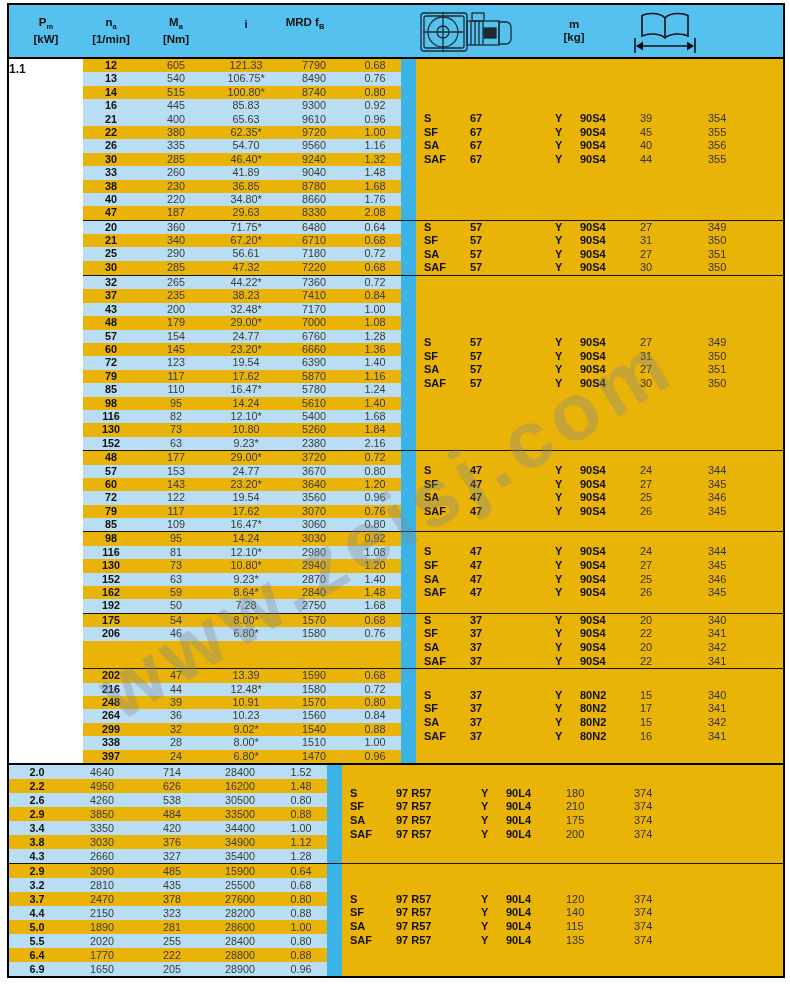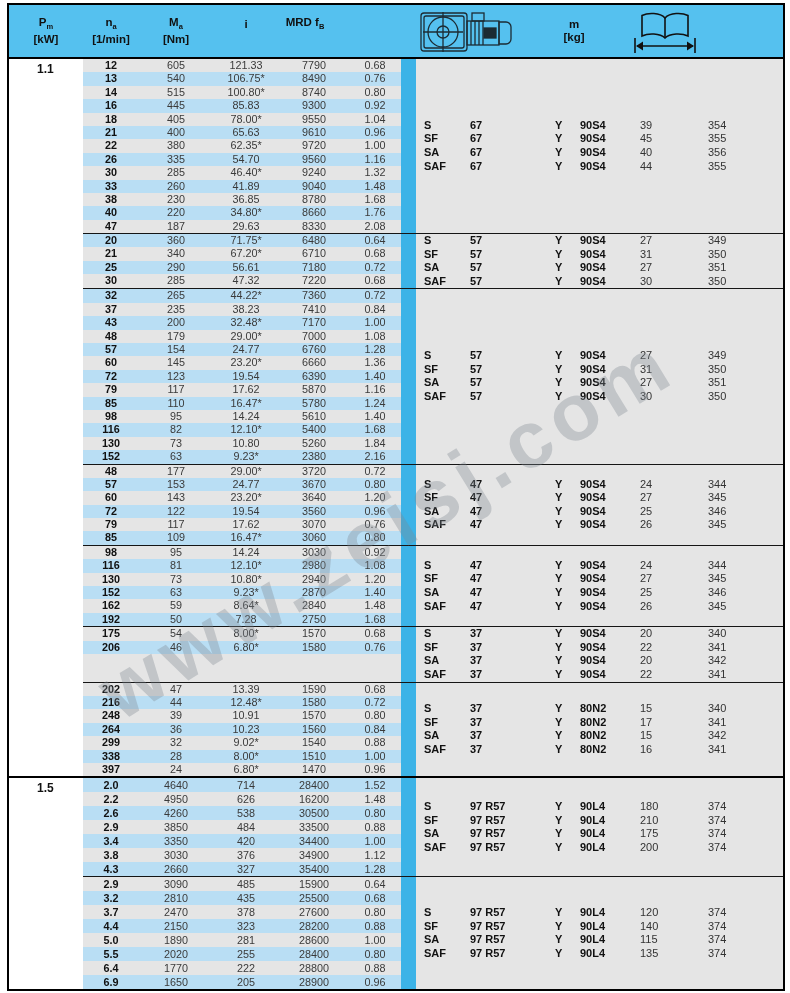--- a/index.html
+++ b/index.html
@@ -1,36 +1,36 @@
 <!DOCTYPE html>
 <html><head>
 <meta charset="utf-8">
 <style>
   html,body{margin:0;padding:0;background:#fff;}
   .page{position:relative;width:790px;height:993px;background:#fff;overflow:hidden;
         font-family:"Liberation Sans",sans-serif;color:#222;}
-  .table-wrap{position:absolute;left:7px;top:3px;width:774px;border:2px solid #000;background:#e5e5e5;}
+  .table-wrap{position:absolute;left:7px;top:3px;width:774px;border:2px solid #000;background:#eab308;}
 
   
   .hdr{position:relative;height:52px;background:#55c1ef;border-bottom:2px solid #000;display:flex;}
   .hcell{display:flex;flex-direction:column;align-items:center;justify-content:center;
          font-size:11.5px;font-weight:bold;color:#111;line-height:13px;}
   .hc-pm{width:74px;} .hc-na{width:56px;} .hc-ma{width:74px;} .hc-i{width:66px;}
   .hc-fra{width:70px;} .hc-mrd{width:52px;align-items:center;} .hc-gap{width:15px;}
   .hc-right{flex:1;position:relative;}
   sub{font-size:7.5px;} sup{font-size:7.5px;}
   .hdr-m{position:absolute;left:200px;top:0;width:56px;height:52px;}
   .gm-icon{position:absolute;left:72px;top:3px;}
   .book-icon{position:absolute;left:286px;top:4px;}
 
   
   .section{position:relative;display:flex;--rh:13.4px;}
   .section + .section{border-top:2px solid #000;--rh:14px;}
   .pm-col{width:74px;background:#fff;}
-  .pm-label{padding:3px 0 0 28px;font-weight:bold;font-size:12px;color:#111;}
+  .pm-label{padding:3px 0 0 0;font-weight:bold;font-size:12px;color:#111;}
   .blocks{flex:1;}
   .block{display:flex;border-bottom:1px solid #151515;}
   .block:last-child{border-bottom:none;}
   .rows{width:318px;}
   .row{display:grid;grid-template-columns:56px 74px 66px 70px 52px;height:var(--rh);
        line-height:var(--rh);font-size:10.8px;color:#3a3a3a;text-align:center;}
   .row.stripe{background:#b9def4;}
   .row .c-na{font-weight:bold;color:#111;}
   .bar{width:15px;background:#3cb3e7;}
   .motors{flex:1;display:flex;flex-direction:column;justify-content:center;padding-left:8px;}
@@ -143,27 +143,20 @@
                   <div class="c-fra">8740</div>
                   <div class="c-mrd">0.80</div>
                 </div>
                 <div class="row stripe">
                   <div class="c-na">16</div>
                   <div class="c-ma">445</div>
                   <div class="c-i">85.83</div>
                   <div class="c-fra">9300</div>
                   <div class="c-mrd">0.92</div>
                 </div>
-                <div class="row">
-                  <div class="c-na">18</div>
-                  <div class="c-ma">405</div>
-                  <div class="c-i">78.00*</div>
-                  <div class="c-fra">9550</div>
-                  <div class="c-mrd">1.04</div>
-                </div>
                 <div class="row stripe">
                   <div class="c-na">21</div>
                   <div class="c-ma">400</div>
                   <div class="c-i">65.63</div>
                   <div class="c-fra">9610</div>
                   <div class="c-mrd">0.96</div>
                 </div>
                 <div class="row">
                   <div class="c-na">22</div>
                   <div class="c-ma">380</div>
@@ -748,23 +741,20 @@
                   <div class="my">Y</div>
                   <div class="mm">80N2</div>
                   <div class="mw">16</div>
                   <div class="mp">341</div>
                 </div>
               </div>
             </div>
           </div>
         </div>
         <div class="section">
-          <div class="pm-col">
-            <div class="pm-label">1.5</div>
-          </div>
           <div class="blocks">
             <div class="block">
               <div class="rows">
                 <div class="row stripe">
                   <div class="c-na">2.0</div>
                   <div class="c-ma">4640</div>
                   <div class="c-i">714</div>
                   <div class="c-fra">28400</div>
                   <div class="c-mrd">1.52</div>
                 </div>

